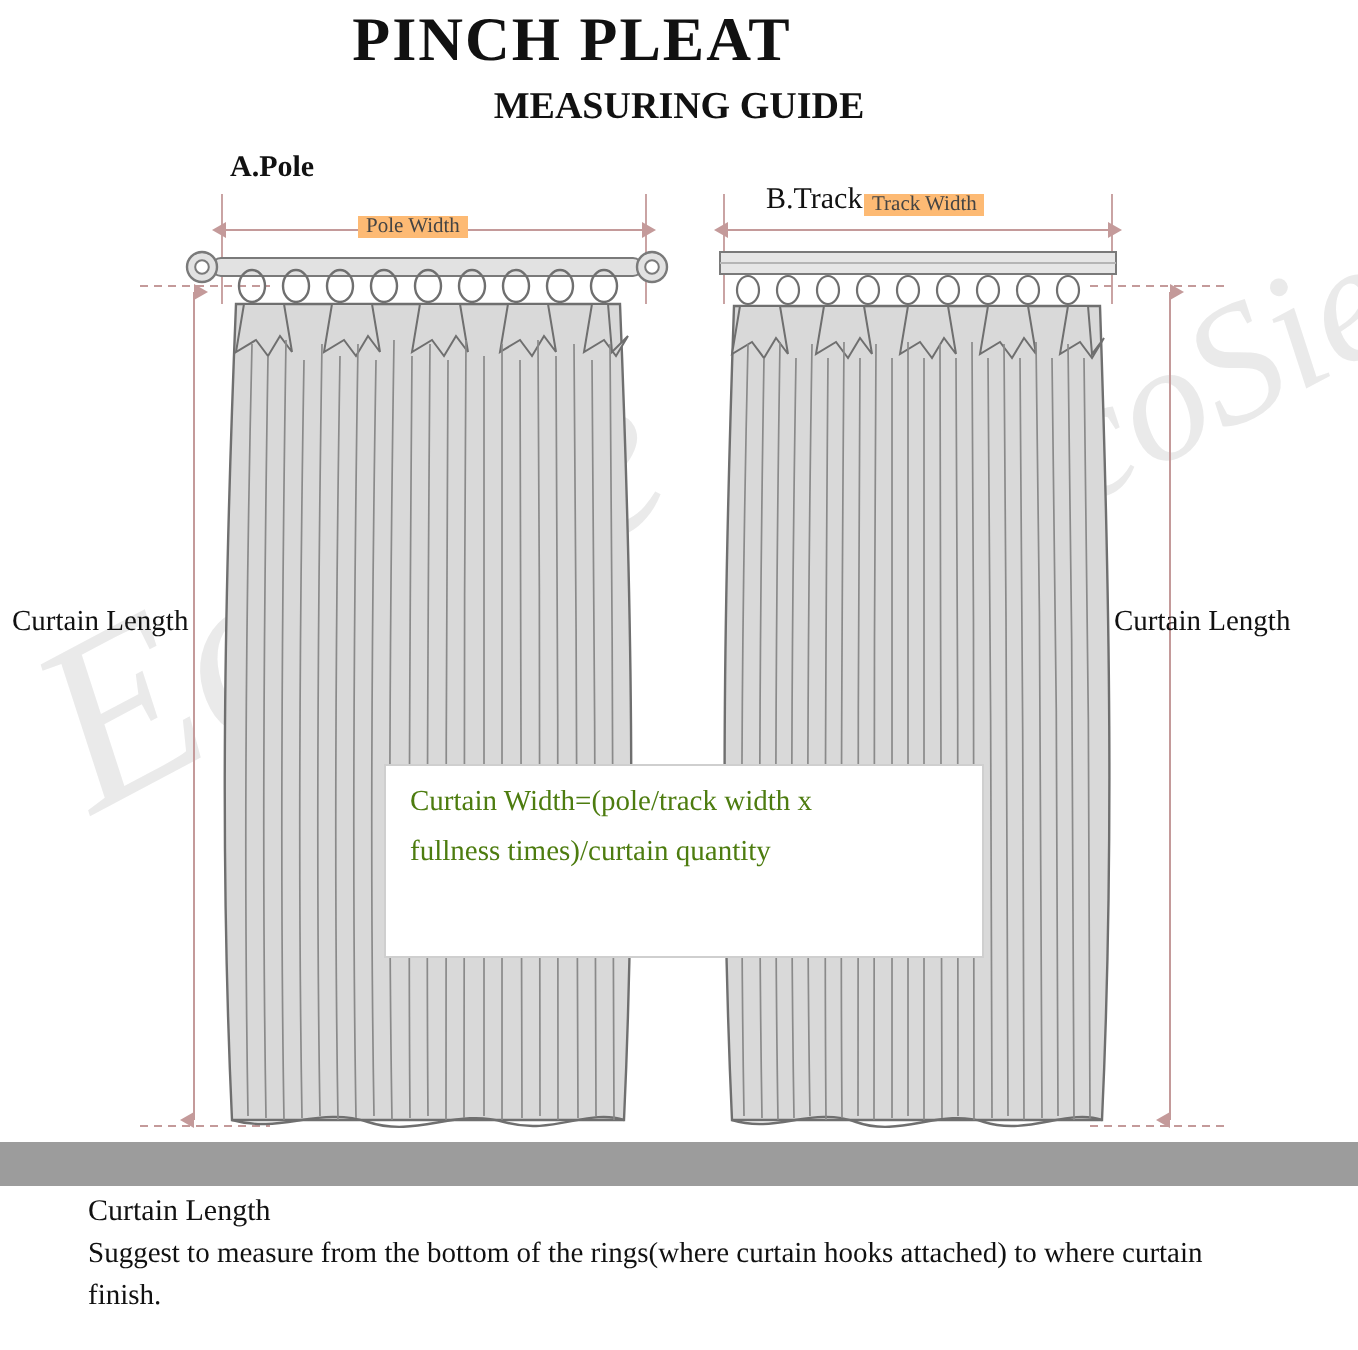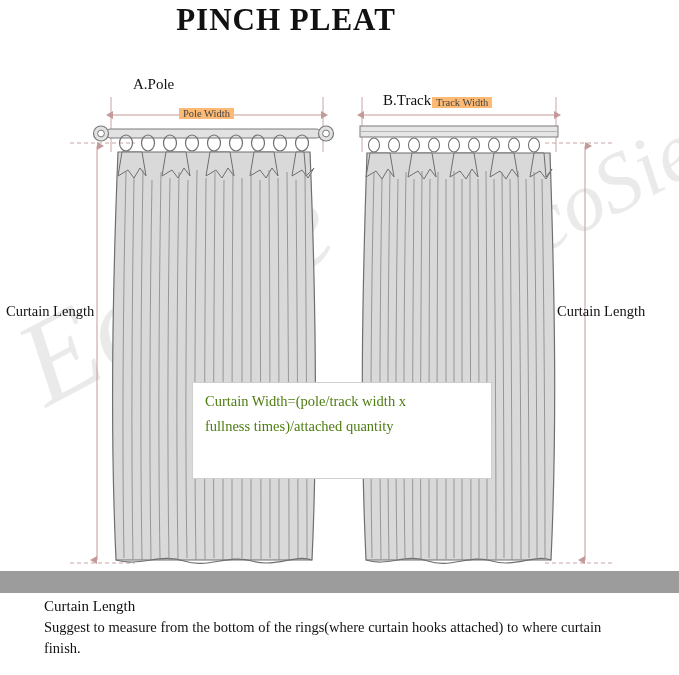--- a/index.html
+++ b/index.html
@@ -40,21 +40,21 @@
     font-size: 19px;
     font-weight: bold;
     font-family: "Liberation Serif", serif;
   }
   .panel-label {
     position: absolute;
     font-size: 15px;
     font-family: "Liberation Serif", serif;
     color: #111;
   }
-  #label-pole { left: 133px; top: 76px; }
+  #label-pole { left: 115px; top: 76px; font-weight: bold; }
   #label-track { left: 383px; top: 60px; margin-top: 32px; }
 
   .dim-label {
     position: absolute;
     font-size: 10.5px;
     color: #444;
     font-family: "Liberation Serif", serif;
     background: #fdba74;
     padding: 0 4px;
   }
@@ -140,20 +140,21 @@
 </style>
 </head>
 <body>
 
 <div class="stage">
 
   <div class="watermark" id="wm1">EcoSie</div>
   <div class="watermark" id="wm2">EcoSie</div>
 
   <div id="title">PINCH PLEAT</div>
+  <div id="subtitle">MEASURING GUIDE</div>
 
   <div class="panel-label" id="label-pole">A.Pole</div>
   <div class="panel-label" id="label-track">B.Track</div>
 
   <svg width="679" height="675" viewBox="0 0 679 675">
     <defs>
       <marker id="arrL" markerWidth="8" markerHeight="8" refX="7" refY="4" orient="auto">
         <path d="M7,0 L0,4 L7,8 z" fill="#c49a9a"></path>
       </marker>
       <marker id="arrR" markerWidth="8" markerHeight="8" refX="1" refY="4" orient="auto">
@@ -309,21 +310,21 @@
   </svg>
 
   <div class="dim-label" id="pole-width-label">Pole Width</div>
   <div class="dim-label" id="track-width-label">Track Width</div>
 
   <div class="side-label" id="curtain-length-left">Curtain Length</div>
   <div class="side-label" id="curtain-length-right">Curtain Length</div>
 
   <div id="callout">
     <p>Curtain Width=(pole/track width x</p>
-    <p>fullness times)/attached quantity</p>
+    <p>fullness times)/curtain quantity</p>
   </div>
 
   <div id="bottom-bar"></div>
   <div id="bottom-note">
     <p class="note-title">Curtain Length</p>
     <p class="note-body">Suggest to measure from the bottom of the rings(where curtain hooks attached) to where curtain finish.</p>
   </div>
 
 </div>
 

